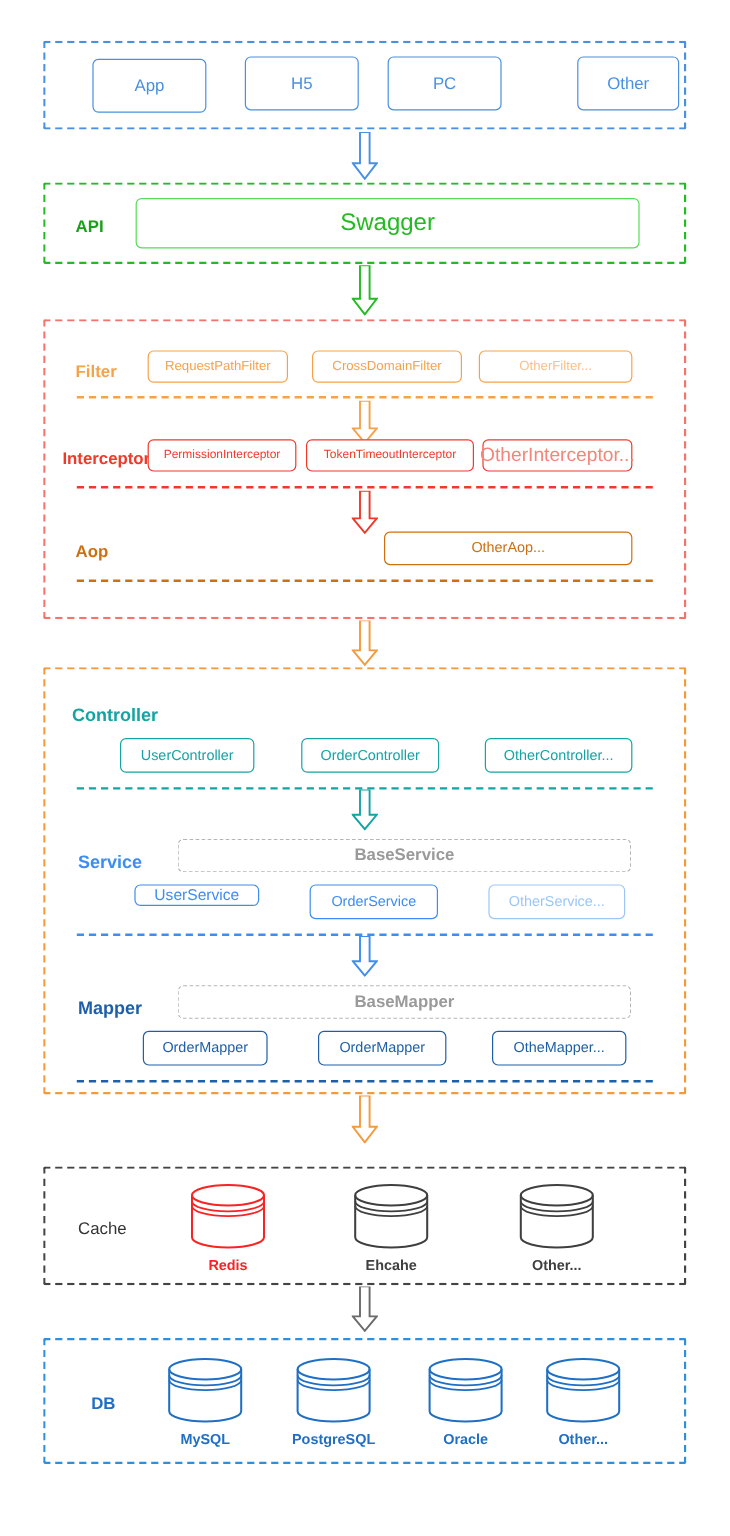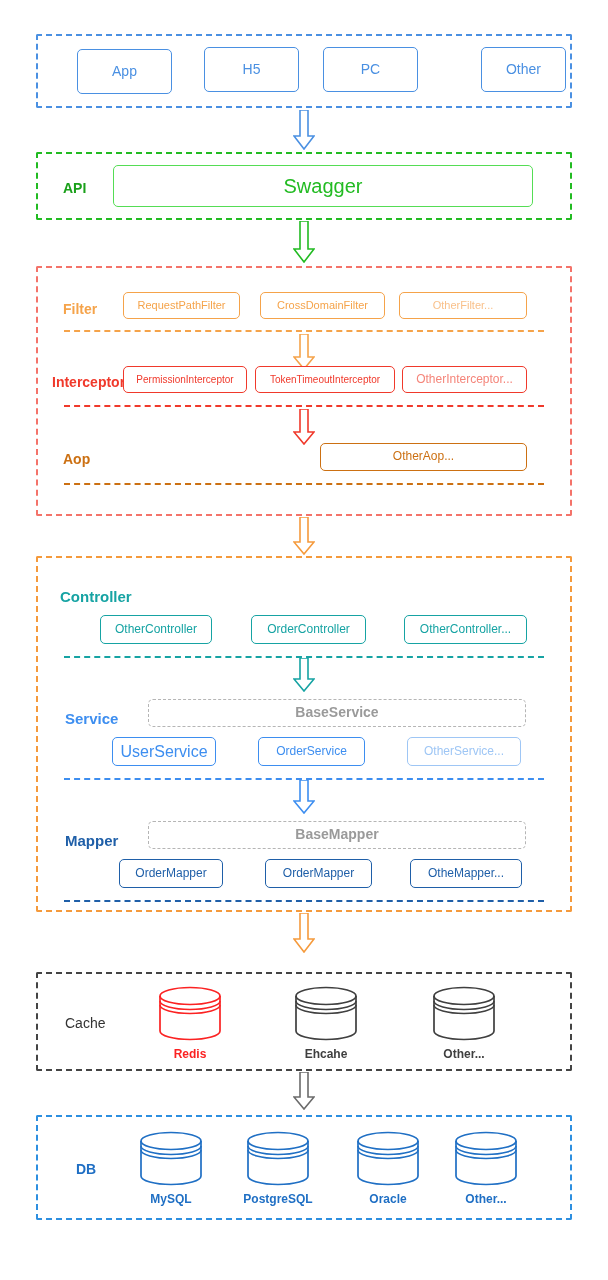--- a/index.html
+++ b/index.html
@@ -119,21 +119,21 @@
 
     <div class="arrow" style="top:66px;">
       <svg width="22" height="36" viewBox="0 0 22 36">
         <polygon points="7,0 15,0 15,23 21,23 11,35 1,23 7,23" fill="none" stroke="#f5a34a" stroke-width="1.6"></polygon>
       </svg>
     </div>
 
     <div class="rowlabel" style="left:14px; top:106px; color:#f0392b;">Interceptor</div>
     <div class="chip" style="left:85px; top:98px; width:124px; height:27px; border-color:#f0392b; color:#f0392b; font-size:10px;">PermissionInterceptor</div>
     <div class="chip" style="left:217px; top:98px; width:140px; height:27px; border-color:#f0392b; color:#f0392b; font-size:10px;">TokenTimeoutInterceptor</div>
-    <div class="chip" style="left:364px; top:98px; width:125px; height:27px; border-color:#f0392b; color:#f5857a; font-size:12px;">OtherInterceptor...</div>
+    <div class="chip" style="left:364px; top:98px; width:125px; height:27px; border-color:#f0392b; color:#f5857a; font-size:16px;">OtherInterceptor...</div>
 
     <div class="subdiv" style="top:137px; border-top-color:#f0392b;"></div>
 
     <div class="arrow" style="top:141px;">
       <svg width="22" height="36" viewBox="0 0 22 36">
         <polygon points="7,0 15,0 15,23 21,23 11,35 1,23 7,23" fill="none" stroke="#f0392b" stroke-width="1.6"></polygon>
       </svg>
     </div>
 
     <div class="rowlabel" style="left:25px; top:183px; color:#cc7012;">Aop</div>
@@ -144,35 +144,35 @@
 
   <div class="arrow" style="top:517px;">
     <svg width="22" height="38" viewBox="0 0 22 38">
       <polygon points="7,0 15,0 15,25 21,25 11,37 1,25 7,25" fill="none" stroke="#f59a3c" stroke-width="1.6"></polygon>
     </svg>
   </div>
 
   <div class="section" style="top:556px; height:356px; border-color:#f59a3c;">
 
     <div class="rowlabel" style="left:22px; top:30px; color:#16a3a3; font-size:15px;">Controller</div>
-    <div class="chip" style="left:62px; top:57px; width:112px; height:29px; border-color:#16a3a3; color:#16a3a3; font-size:12px;">OtherController</div>
+    <div class="chip" style="left:62px; top:57px; width:112px; height:29px; border-color:#16a3a3; color:#16a3a3; font-size:12px;">UserController</div>
     <div class="chip" style="left:213px; top:57px; width:115px; height:29px; border-color:#16a3a3; color:#16a3a3; font-size:12px;">OrderController</div>
     <div class="chip" style="left:366px; top:57px; width:123px; height:29px; border-color:#16a3a3; color:#16a3a3; font-size:12px;">OtherController...</div>
 
     <div class="subdiv" style="top:98px; border-top-color:#16a3a3;"></div>
 
     <div class="arrow" style="top:100px;">
       <svg width="22" height="34" viewBox="0 0 22 34">
         <polygon points="7,0 15,0 15,21 21,21 11,33 1,21 7,21" fill="none" stroke="#16a3a3" stroke-width="1.6"></polygon>
       </svg>
     </div>
 
     <div class="rowlabel" style="left:27px; top:152px; color:#3d8ef0; font-size:15px;">Service</div>
     <div class="chip" style="left:110px; top:141px; width:378px; height:28px; border:1.5px dashed #b5b5b5; color:#9a9a9a; font-size:14px; font-weight:bold;">BaseService</div>
-    <div class="chip" style="left:74px; top:179px; width:104px; height:29px; border-color:#3d8ef0; color:#3d8ef0; font-size:16px;">UserService</div>
+    <div class="chip" style="left:74px; top:179px; width:104px; height:18px; border-color:#3d8ef0; color:#3d8ef0; font-size:13px;">UserService</div>
     <div class="chip" style="left:220px; top:179px; width:107px; height:29px; border-color:#3d8ef0; color:#3d8ef0; font-size:12px;">OrderService</div>
     <div class="chip" style="left:369px; top:179px; width:114px; height:29px; border-color:#9ec6f5; color:#9ec6f5; font-size:12px;">OtherService...</div>
 
     <div class="subdiv" style="top:220px; border-top-color:#3d8ef0;"></div>
 
     <div class="arrow" style="top:222px;">
       <svg width="22" height="34" viewBox="0 0 22 34">
         <polygon points="7,0 15,0 15,21 21,21 11,33 1,21 7,21" fill="none" stroke="#3d8ef0" stroke-width="1.6"></polygon>
       </svg>
     </div>

